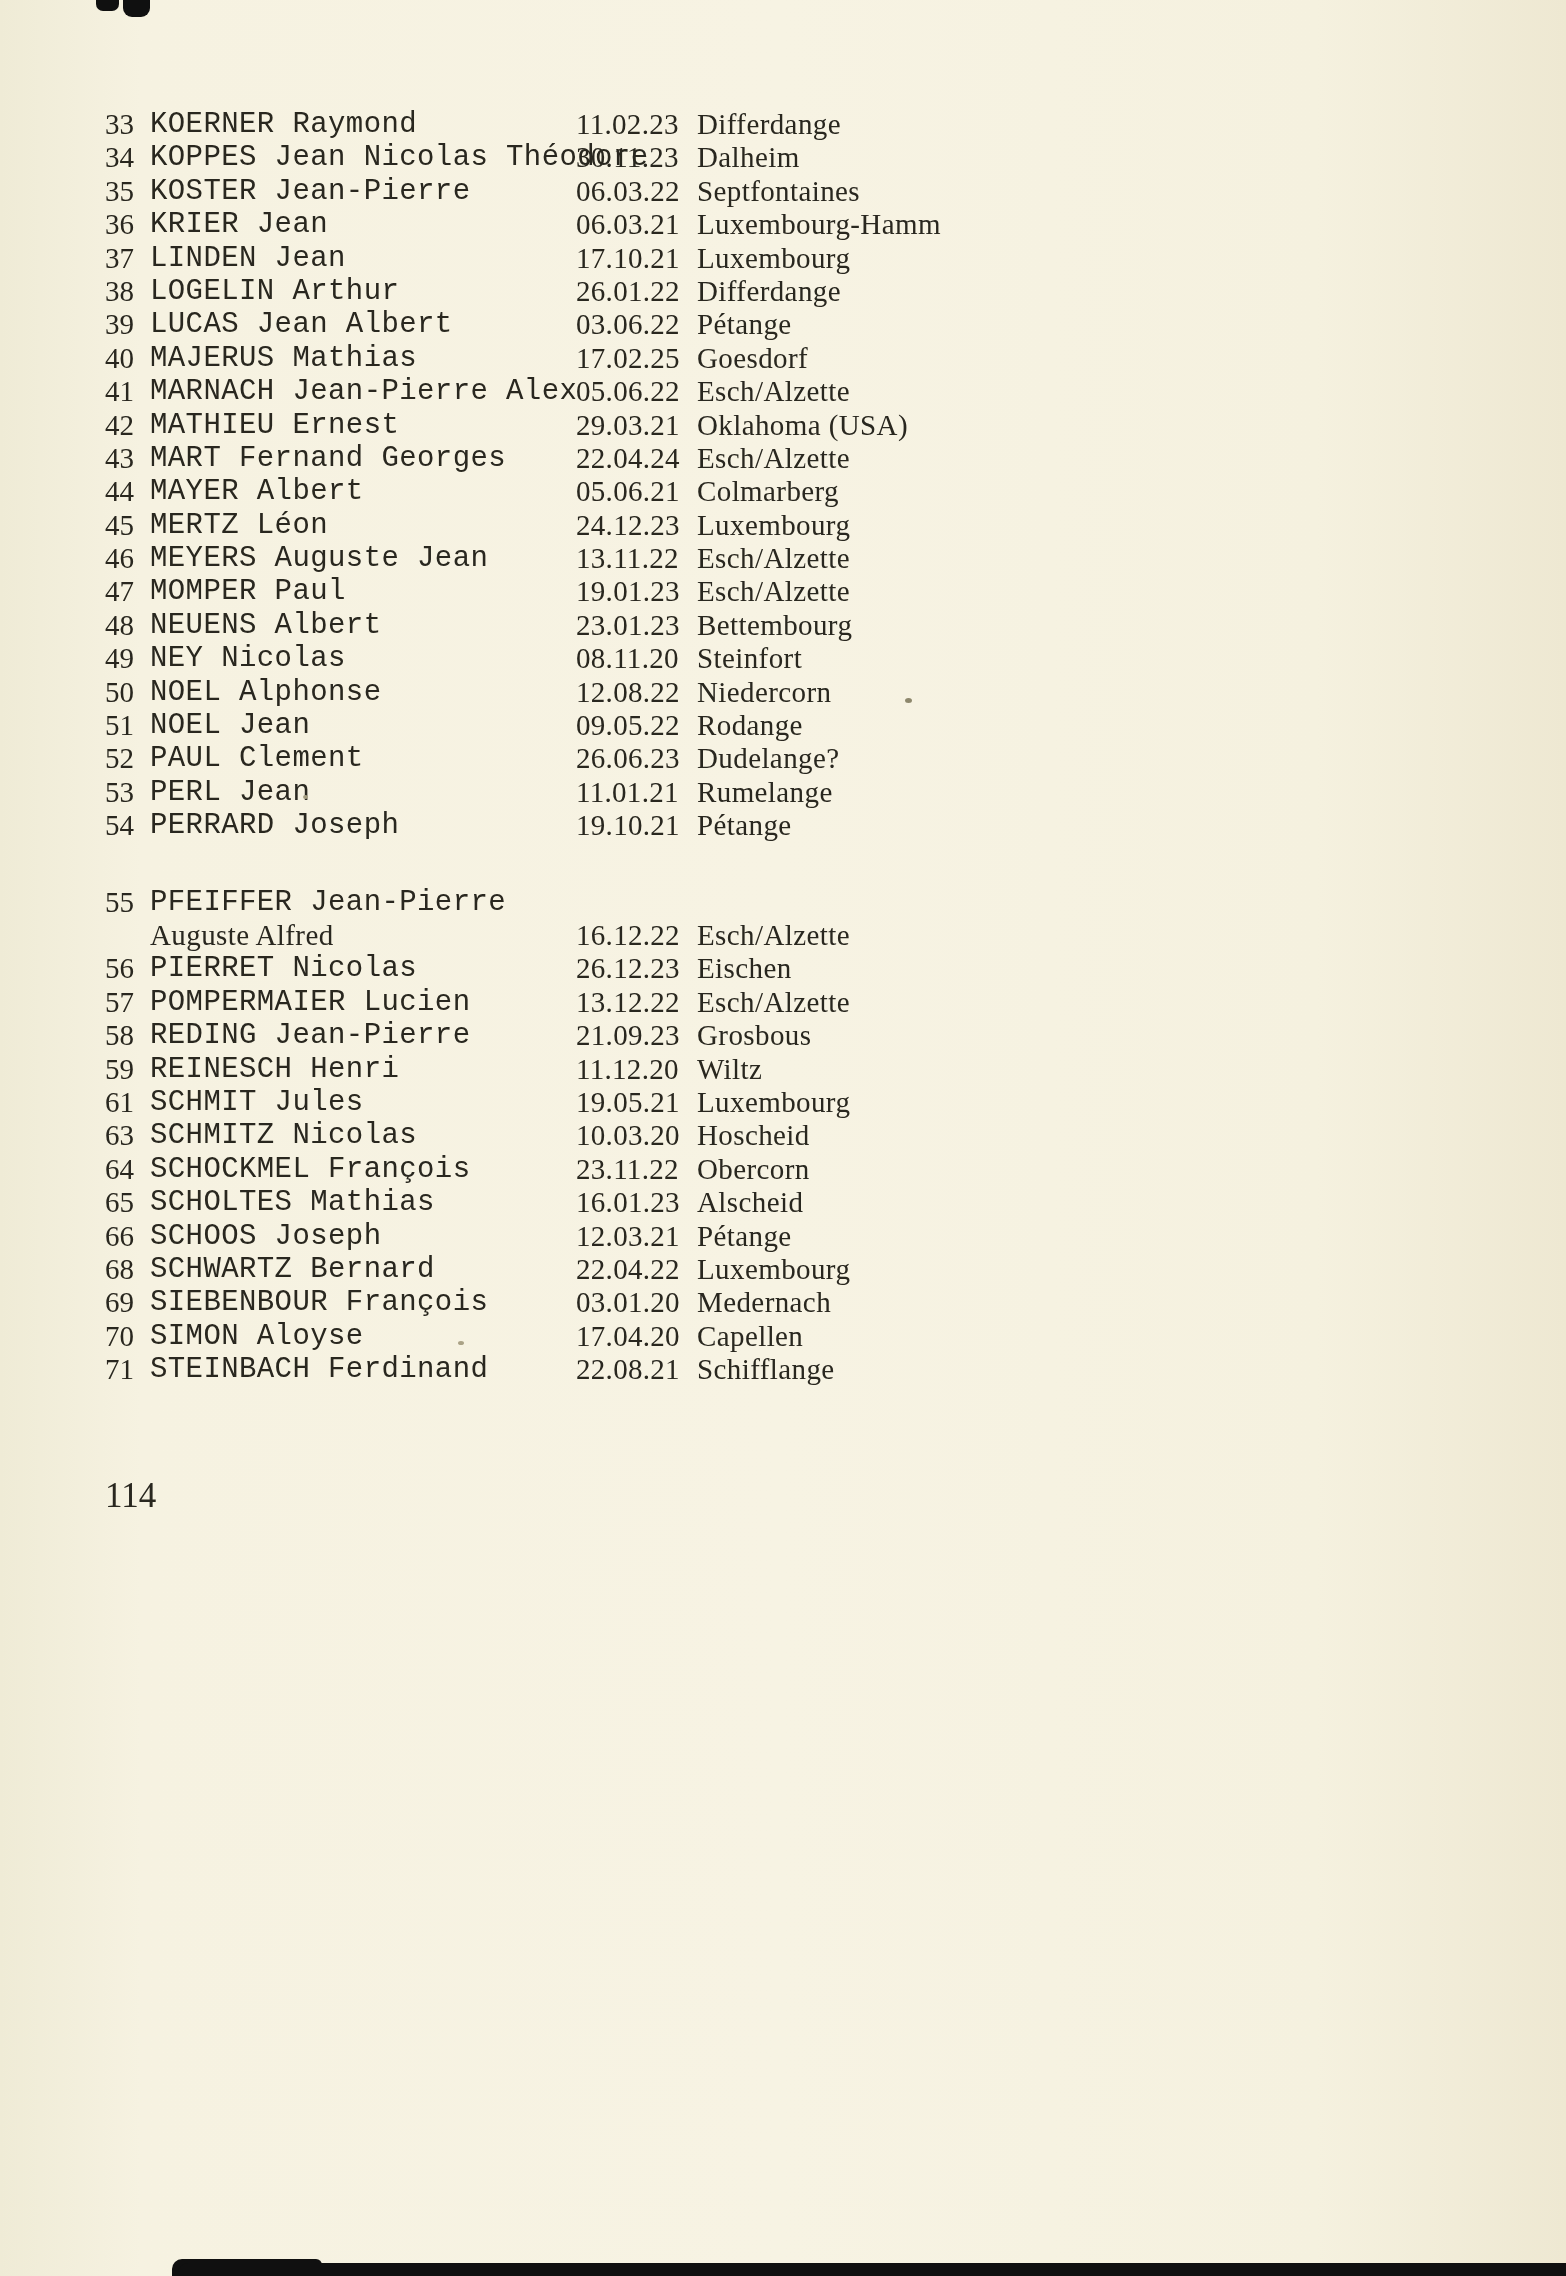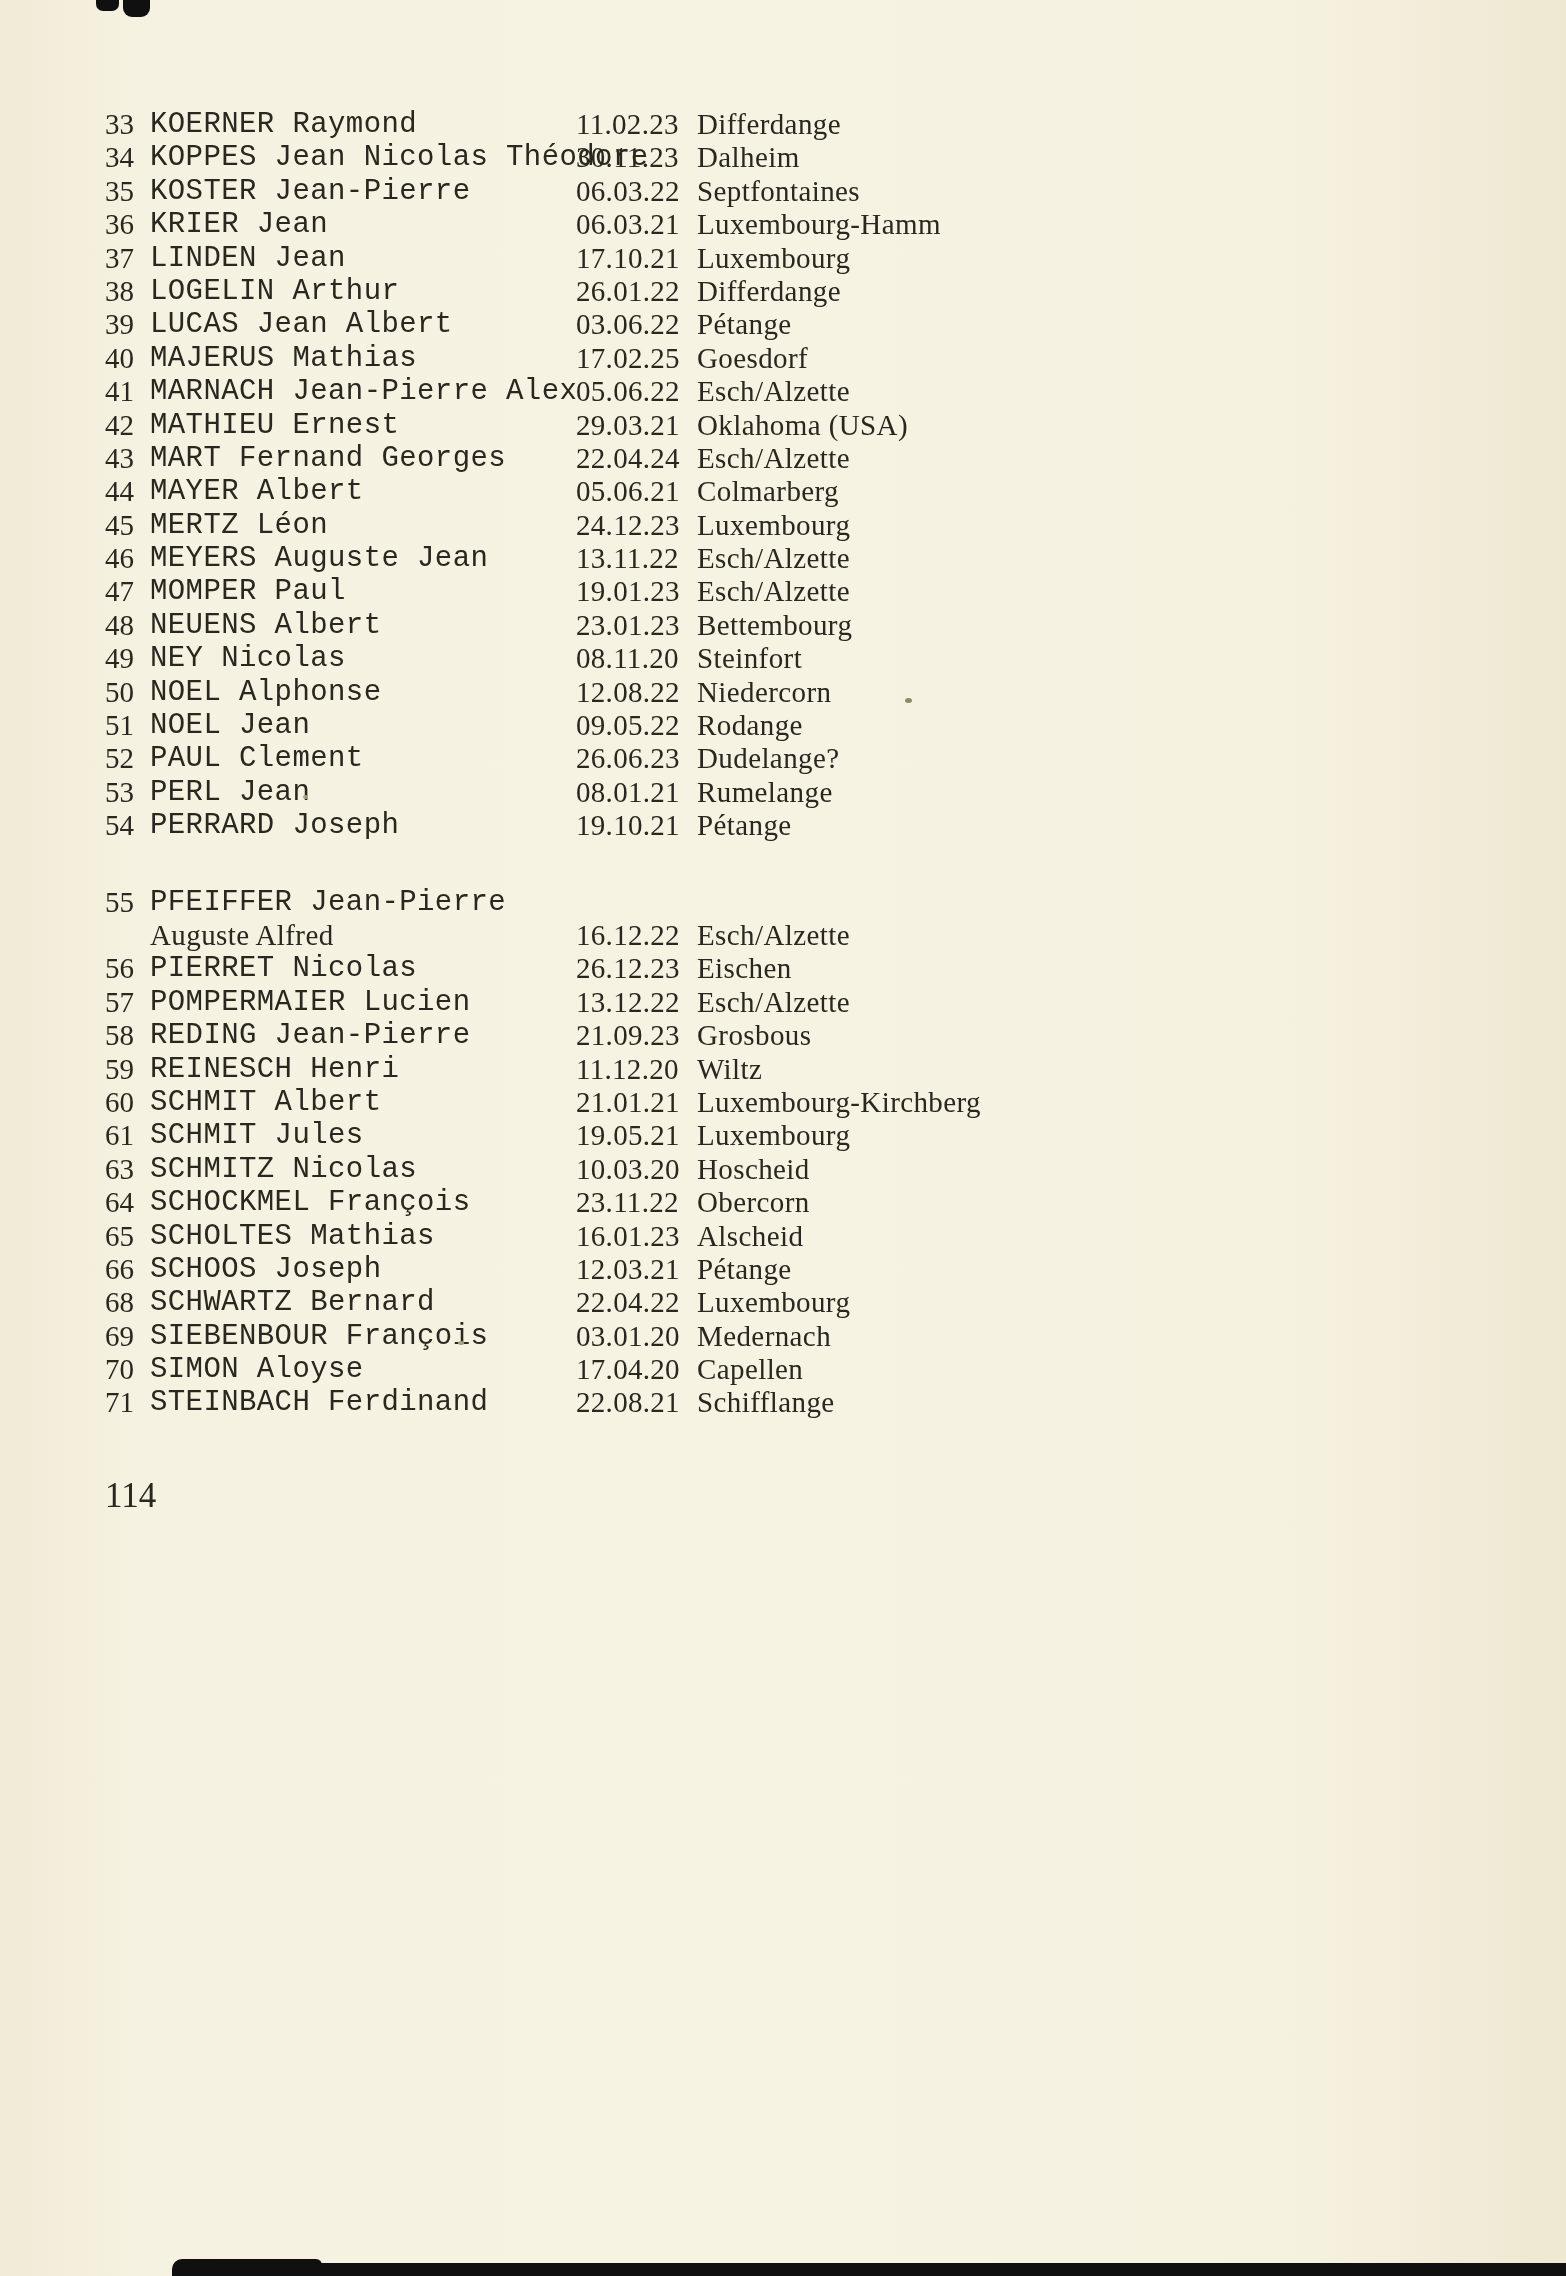--- a/index.html
+++ b/index.html
@@ -253,21 +253,21 @@
     <span class="num">52</span>
     <span class="name">PAUL Clement</span>
 
     <span class="date">26.06.23</span>
     <span class="place">Dudelange?</span>
   </div>
       <div class="row">
     <span class="num">53</span>
     <span class="name">PERL Jean</span>
 
-    <span class="date">08.01.21</span>
+    <span class="date">11.01.21</span>
     <span class="place">Rumelange</span>
   </div>
       <div class="row">
     <span class="num">54</span>
     <span class="name">PERRARD Joseph</span>
 
     <span class="date">19.10.21</span>
     <span class="place">Pétange</span>
   </div>
       <div class="row two-line">
@@ -299,27 +299,20 @@
     <span class="place">Grosbous</span>
   </div>
       <div class="row">
     <span class="num">59</span>
     <span class="name">REINESCH Henri</span>
 
     <span class="date">11.12.20</span>
     <span class="place">Wiltz</span>
   </div>
       <div class="row">
-    <span class="num">60</span>
-    <span class="name">SCHMIT Albert</span>
-
-    <span class="date">21.01.21</span>
-    <span class="place">Luxembourg-Kirchberg</span>
-  </div>
-      <div class="row">
     <span class="num">61</span>
     <span class="name">SCHMIT Jules</span>
 
     <span class="date">19.05.21</span>
     <span class="place">Luxembourg</span>
   </div>
       <div class="row">
     <span class="num">63</span>
     <span class="name">SCHMITZ Nicolas</span>
 

